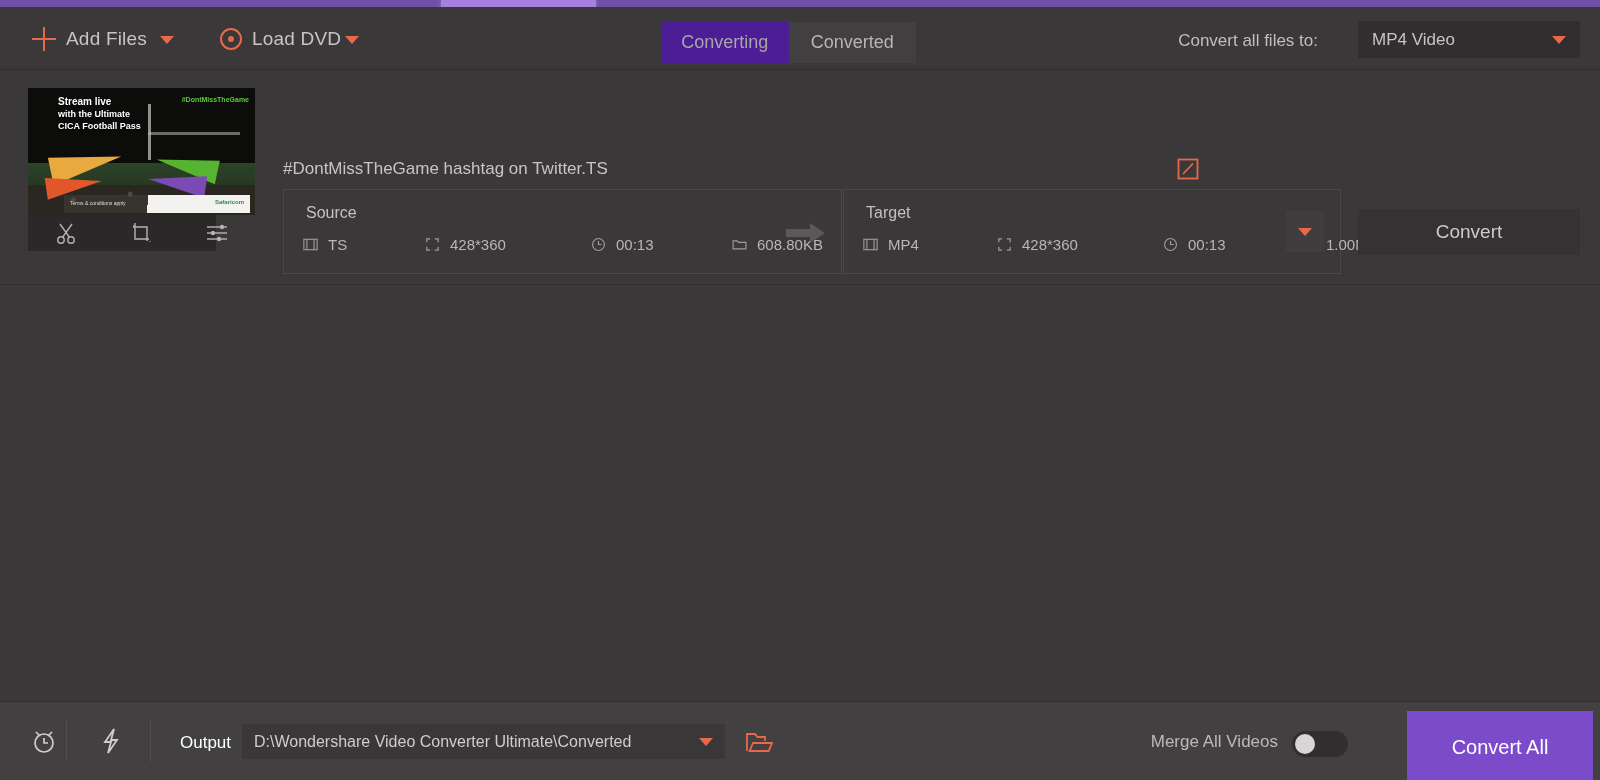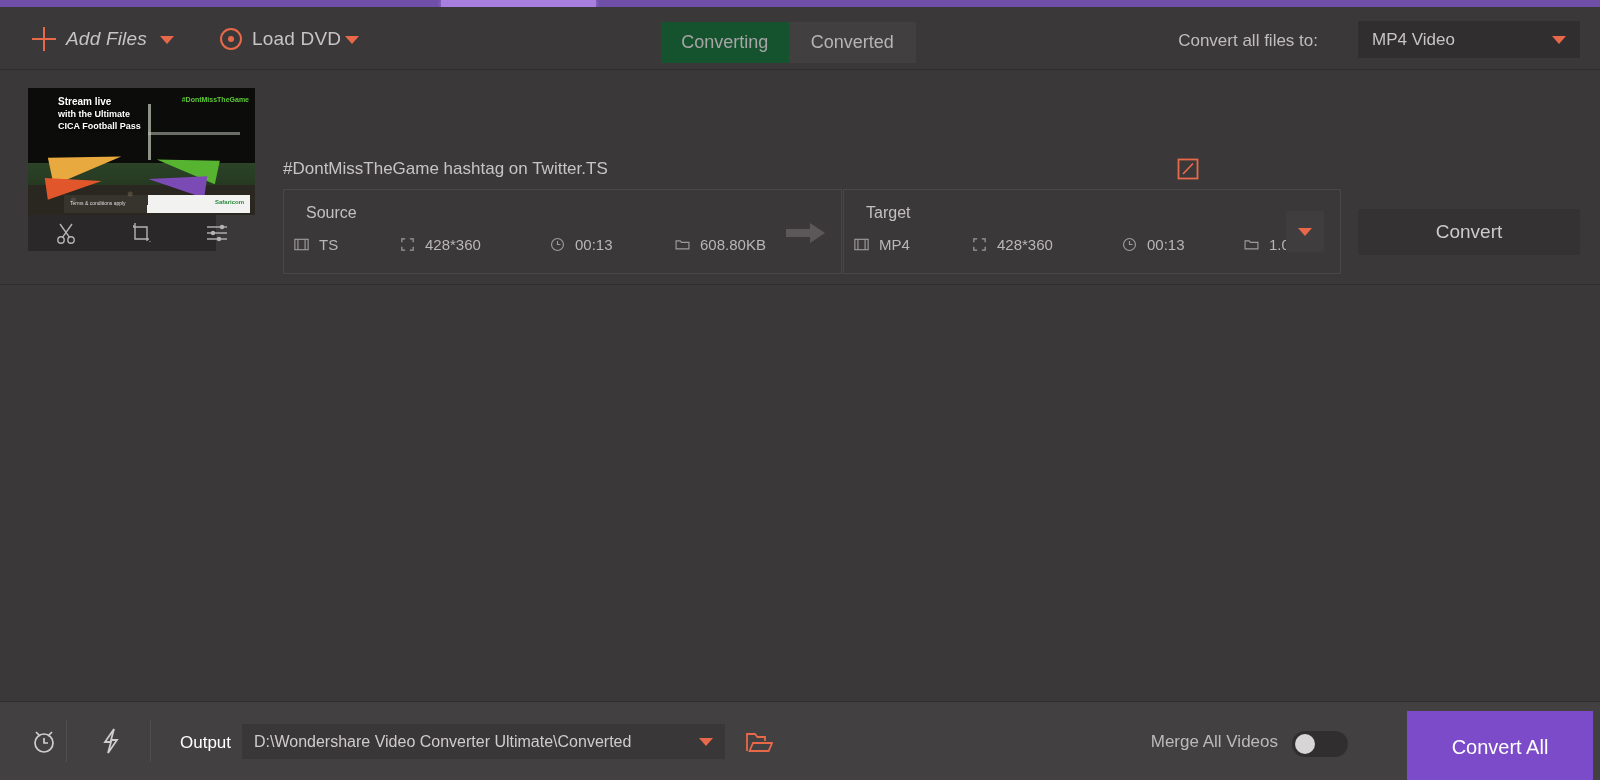--- a/index.html
+++ b/index.html
@@ -53,21 +53,21 @@
   .disc-ico i{display:block;width:6px;height:6px;border-radius:50%;background:#e8694a;}
   
   #tabs{
     position:absolute;left:661px;top:15px;width:255px;height:41px;
     background:#423f40;display:flex;
   }
   .tab{
     flex:1;display:flex;align-items:center;justify-content:center;
     font-size:18px;color:#b7b4b6;cursor:pointer;
   }
-  .tab.active{background:#14532d;color:#a8a5a7;}
+  .tab.active{background:#4c1d95;color:#a8a5a7;}
   
   #convert-to-label{
     position:absolute;right:282px;top:24px;font-size:17px;color:#c0bdbf;
   }
   #format-select{
     position:absolute;right:20px;top:14px;width:222px;height:37px;
     background:#302e2f;display:flex;align-items:center;
     padding:0 14px;box-sizing:border-box;cursor:pointer;
   }
   #format-select .val{flex:1;font-size:17px;color:#c7c4c6;}
@@ -141,21 +141,21 @@
   }
   .panel{
     position:absolute;border:1px solid #4a4748;background:#3b3839;box-sizing:border-box;
   }
   #src-panel{left:283px;top:119px;width:559px;height:85px;}
   #tgt-panel{left:843px;top:119px;width:498px;height:85px;}
   .panel .ttl{
     position:absolute;left:22px;top:14px;font-size:16px;color:#c3c0c2;
   }
   .meta{
-    position:absolute;left:9px;top:46px;display:flex;align-items:flex-start;
+    position:absolute;left:18px;top:46px;display:flex;align-items:flex-start;gap:16px;
   }
   .meta .it{display:flex;align-items:center;gap:9px;font-size:15px;color:#b9b6b8;}
   .mico{width:17px;height:17px;flex:none;}
   #arrow{
     position:absolute;left:786px;top:152px;width:40px;height:22px;
   }
   #tgt-dropdown{
     position:absolute;left:1286px;top:141px;width:38px;height:41px;
     background:#403d3e;display:flex;align-items:center;justify-content:center;
     cursor:pointer;border-radius:2px;
@@ -225,21 +225,21 @@
 </style>
 </head>
 <body>
 
 <div id="progress-strip" style="background: rgb(111, 79, 168);">
   <div class="seg" id="progress-seg" style="left: 441px; width: 155px; background: rgb(168, 126, 222);"></div>
 </div>
 
 <div id="header">
 
-  <div class="hdr-btn" style="left:32px;font-style:italic;">
+  <div class="hdr-btn" style="left:32px;">
     <span class="plus-ico"></span>
     <span class="lbl">Add Files</span>
   </div>
   <span class="caret" style="position:absolute;left:160px;top:29px;"></span>
 
   <div class="hdr-btn" style="left:220px;">
     <span class="disc-ico">
         <i></i>
       </span>
     <span class="lbl">Load DVD</span>

